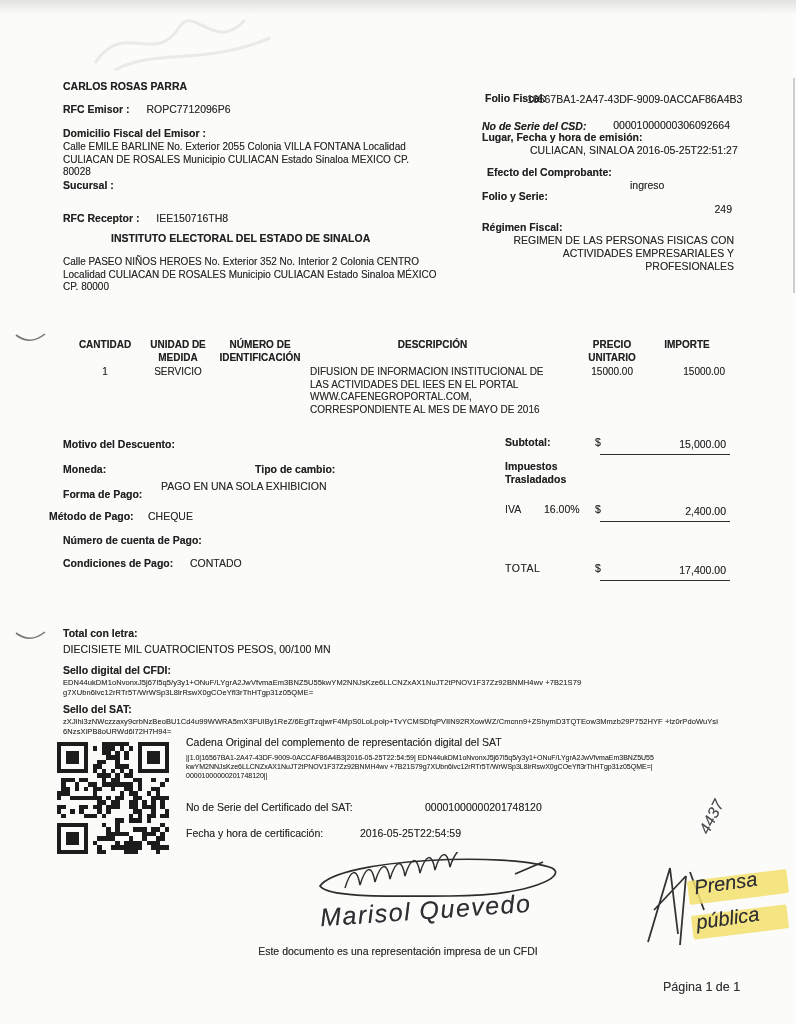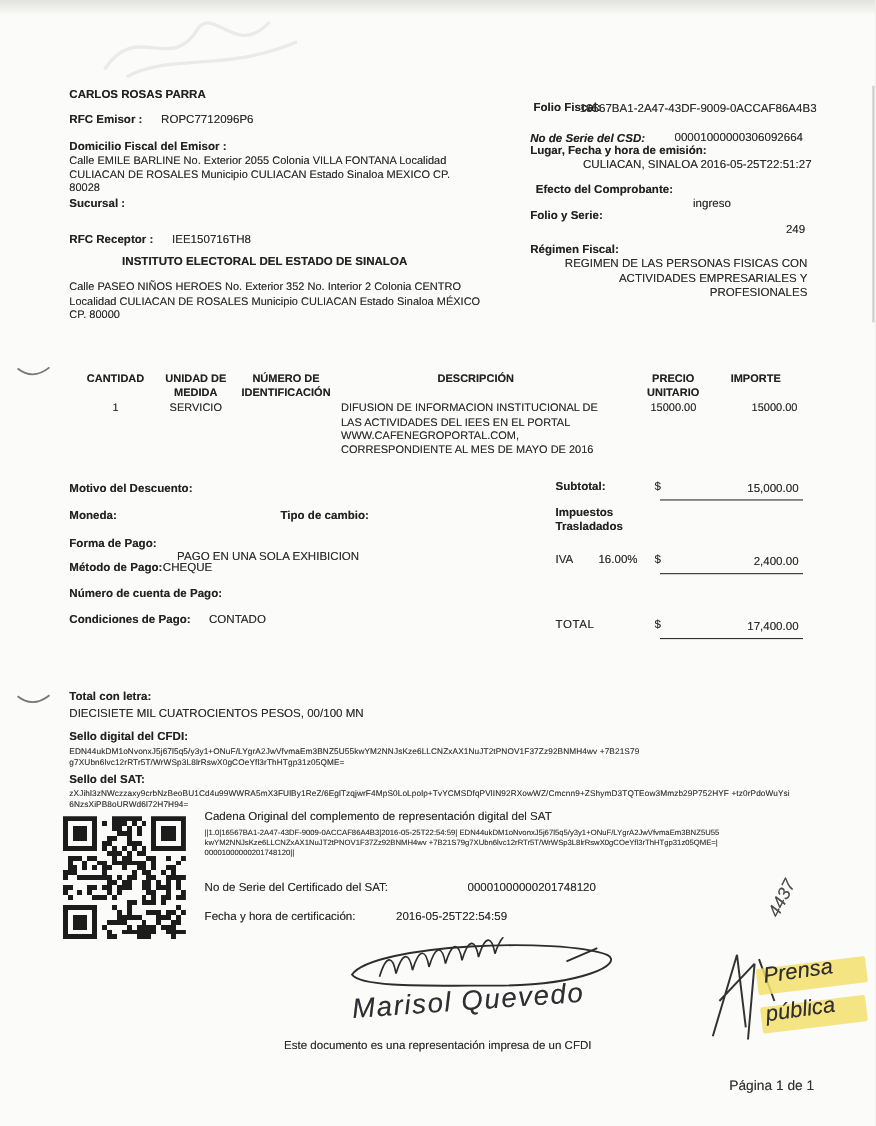--- a/index.html
+++ b/index.html
@@ -84,22 +84,22 @@
     <div class="abs t9 center" style="left:210px;top:366px;width:100px;"></div>
     <div class="abs t9" style="left:310px;top:366px;width:252px;">DIFUSION DE INFORMACION INSTITUCIONAL DE LAS ACTIVIDADES DEL IEES EN EL PORTAL WWW.CAFENEGROPORTAL.COM, CORRESPONDIENTE AL MES DE MAYO DE 2016</div>
     <div class="abs t9 right" style="left:563px;top:366px;width:70px;">15000.00</div>
     <div class="abs t9 right" style="left:655px;top:366px;width:70px;">15000.00</div>
   </div>
 
   <div class="abs b t10" style="left:63px;top:438px;">Motivo del Descuento:</div>
   <div class="abs b t10" style="left:63px;top:463px;">Moneda:</div>
   <div class="abs b t10" style="left:255px;top:463px;">Tipo de cambio:</div>
   <div class="abs b t10" style="left:63px;top:488px;">Forma de Pago:</div>
-  <div class="abs t10" style="left:148px;top:500px;padding-left:13px;">PAGO EN UNA SOLA EXHIBICION</div>
-  <div class="abs b t10" style="left:63px;top:510px;">Método de Pago:</div>
+  <div class="abs t10" style="left:148px;top:480px;padding-left:13px;">PAGO EN UNA SOLA EXHIBICION</div>
+  <div class="abs b t10" style="left:49px;top:510px;">Método de Pago:</div>
   <div class="abs t10" style="left:148px;top:510px;">CHEQUE</div>
   <div class="abs b t10" style="left:63px;top:534px;">Número de cuenta de Pago:</div>
   <div class="abs b t10" style="left:63px;top:557px;">Condiciones de Pago:</div>
   <div class="abs t10" style="left:190px;top:557px;">CONTADO</div>
 
   <div class="abs b t10" style="left:505px;top:436px;">Subtotal:</div>
   <div class="abs t10" style="left:595px;top:436px;">$</div>
   <div class="abs t10 right" style="left:626px;top:438px;width:100px;">15,000.00</div>
   <div class="rule" style="left:600px;top:454px;width:130px;"></div>
 

